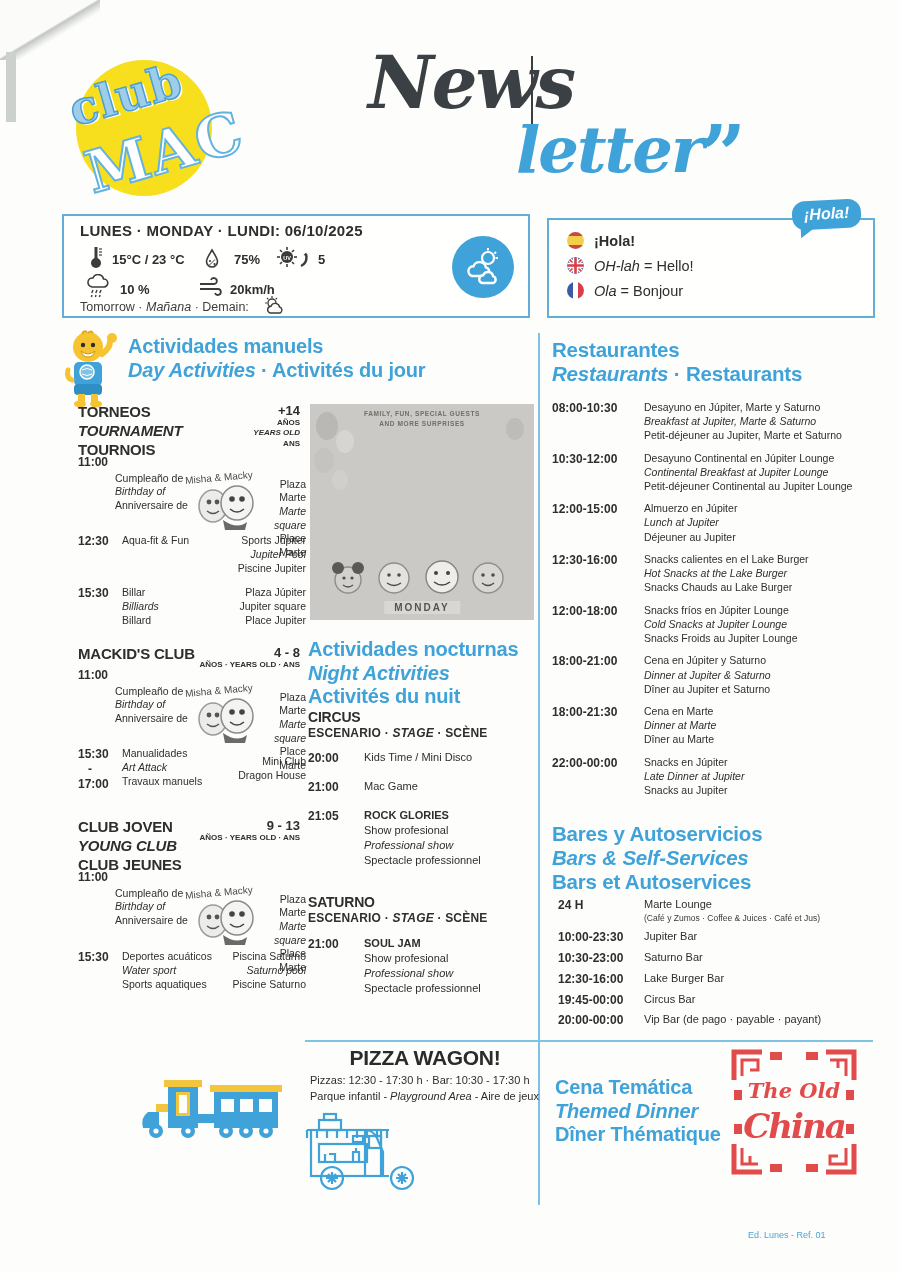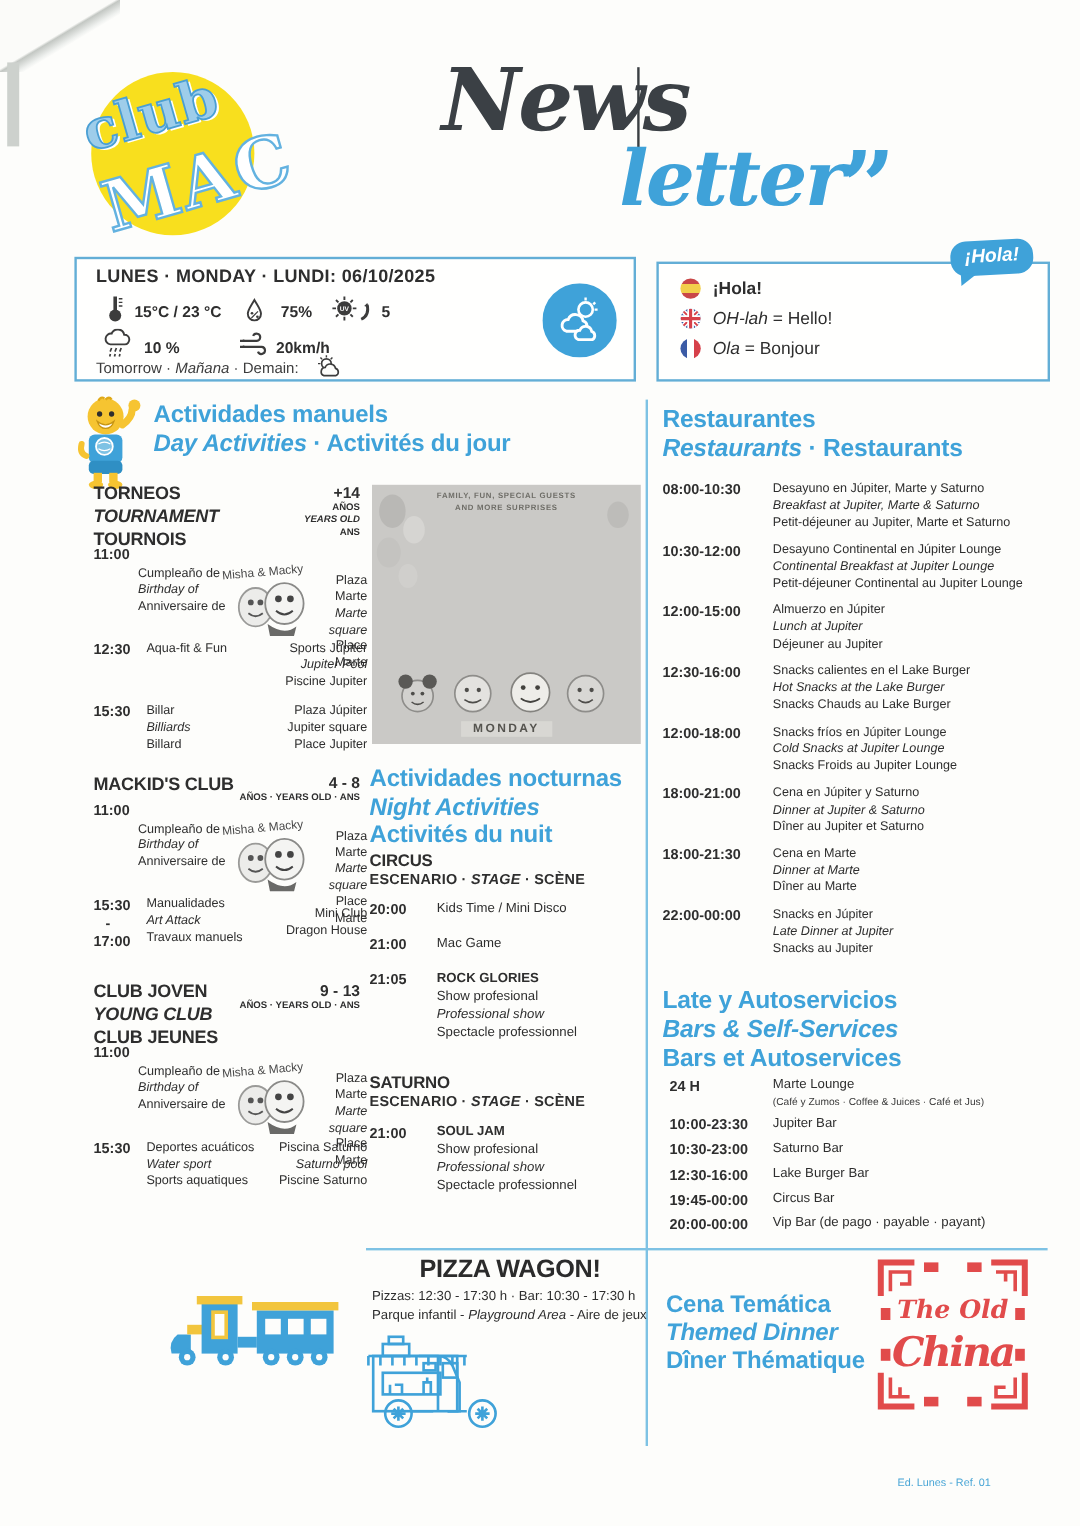--- a/index.html
+++ b/index.html
@@ -626,21 +626,21 @@
     <div class="t">22:00-00:00</div>
     <div>
       <div>Snacks en Júpiter</div>
       <div class="it">Late Dinner at Jupiter</div>
       <div>Snacks au Jupiter</div>
     </div>
   </div>
 </div>
 
 <div class="abs h-blue" id="bars-head">
-  <div>Late y Autoservicios</div>
+  <div>Bares y Autoservicios</div>
   <div class="it">Bars &amp; Self-Services</div>
   <div>Bars et Autoservices</div>
 </div>
 
 <div class="abs" id="bars-entries">
   <div class="bar-row">
     <div class="t">24 H</div>
     <div>
       <div>Marte Lounge</div>
       <div class="bar-sub">(Café y Zumos · Coffee &amp; Juices · Café et Jus)</div>

